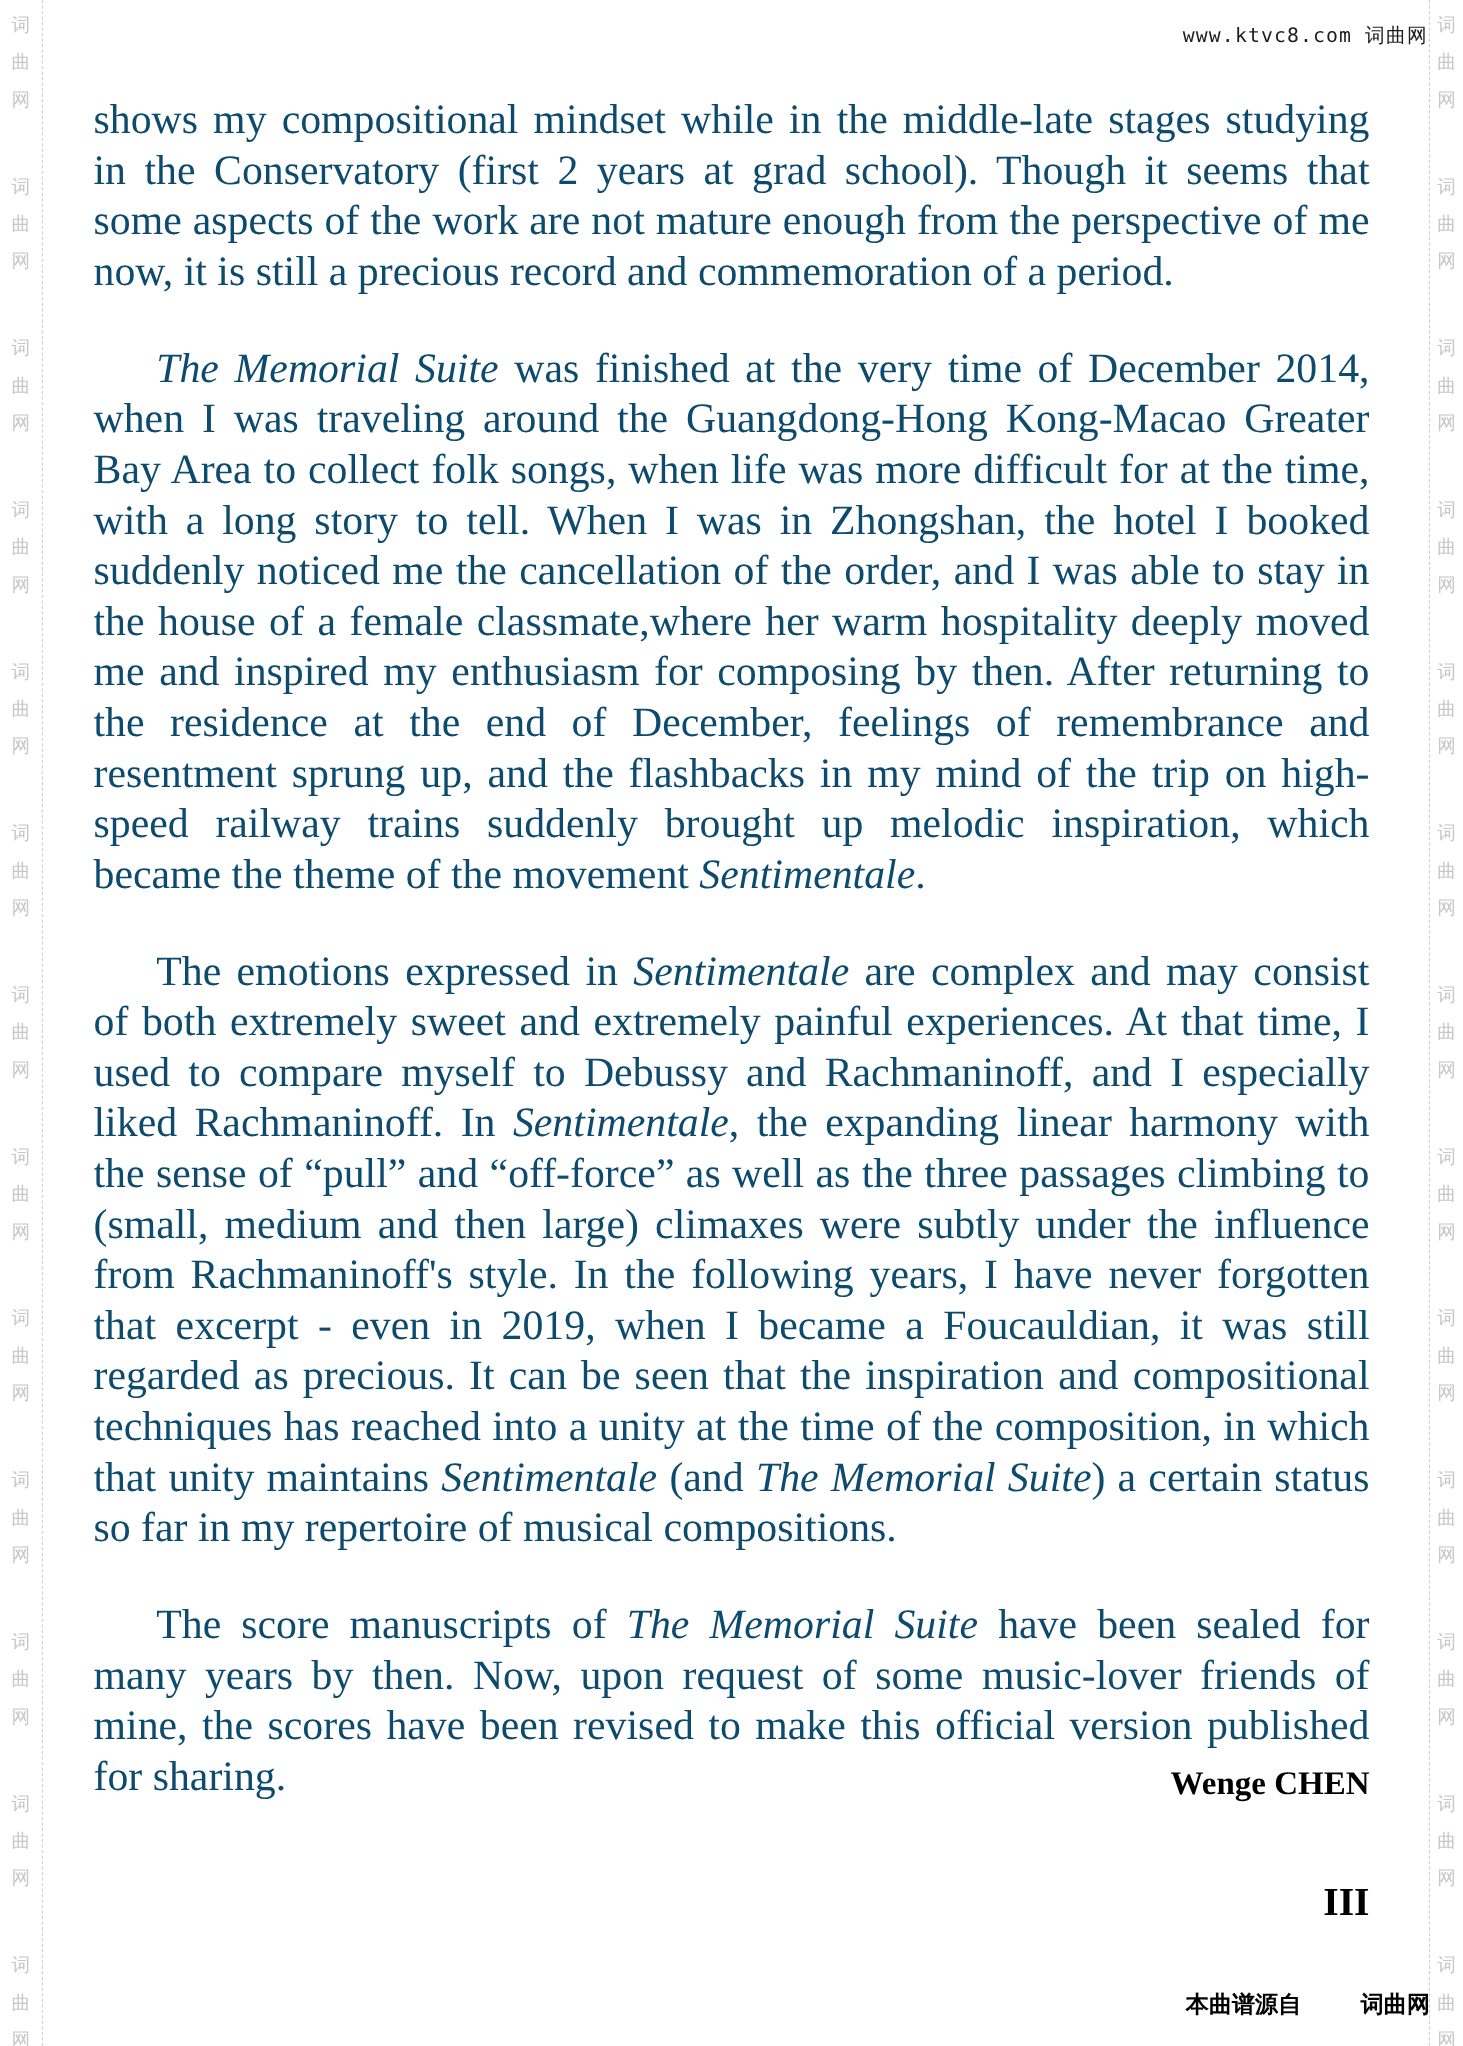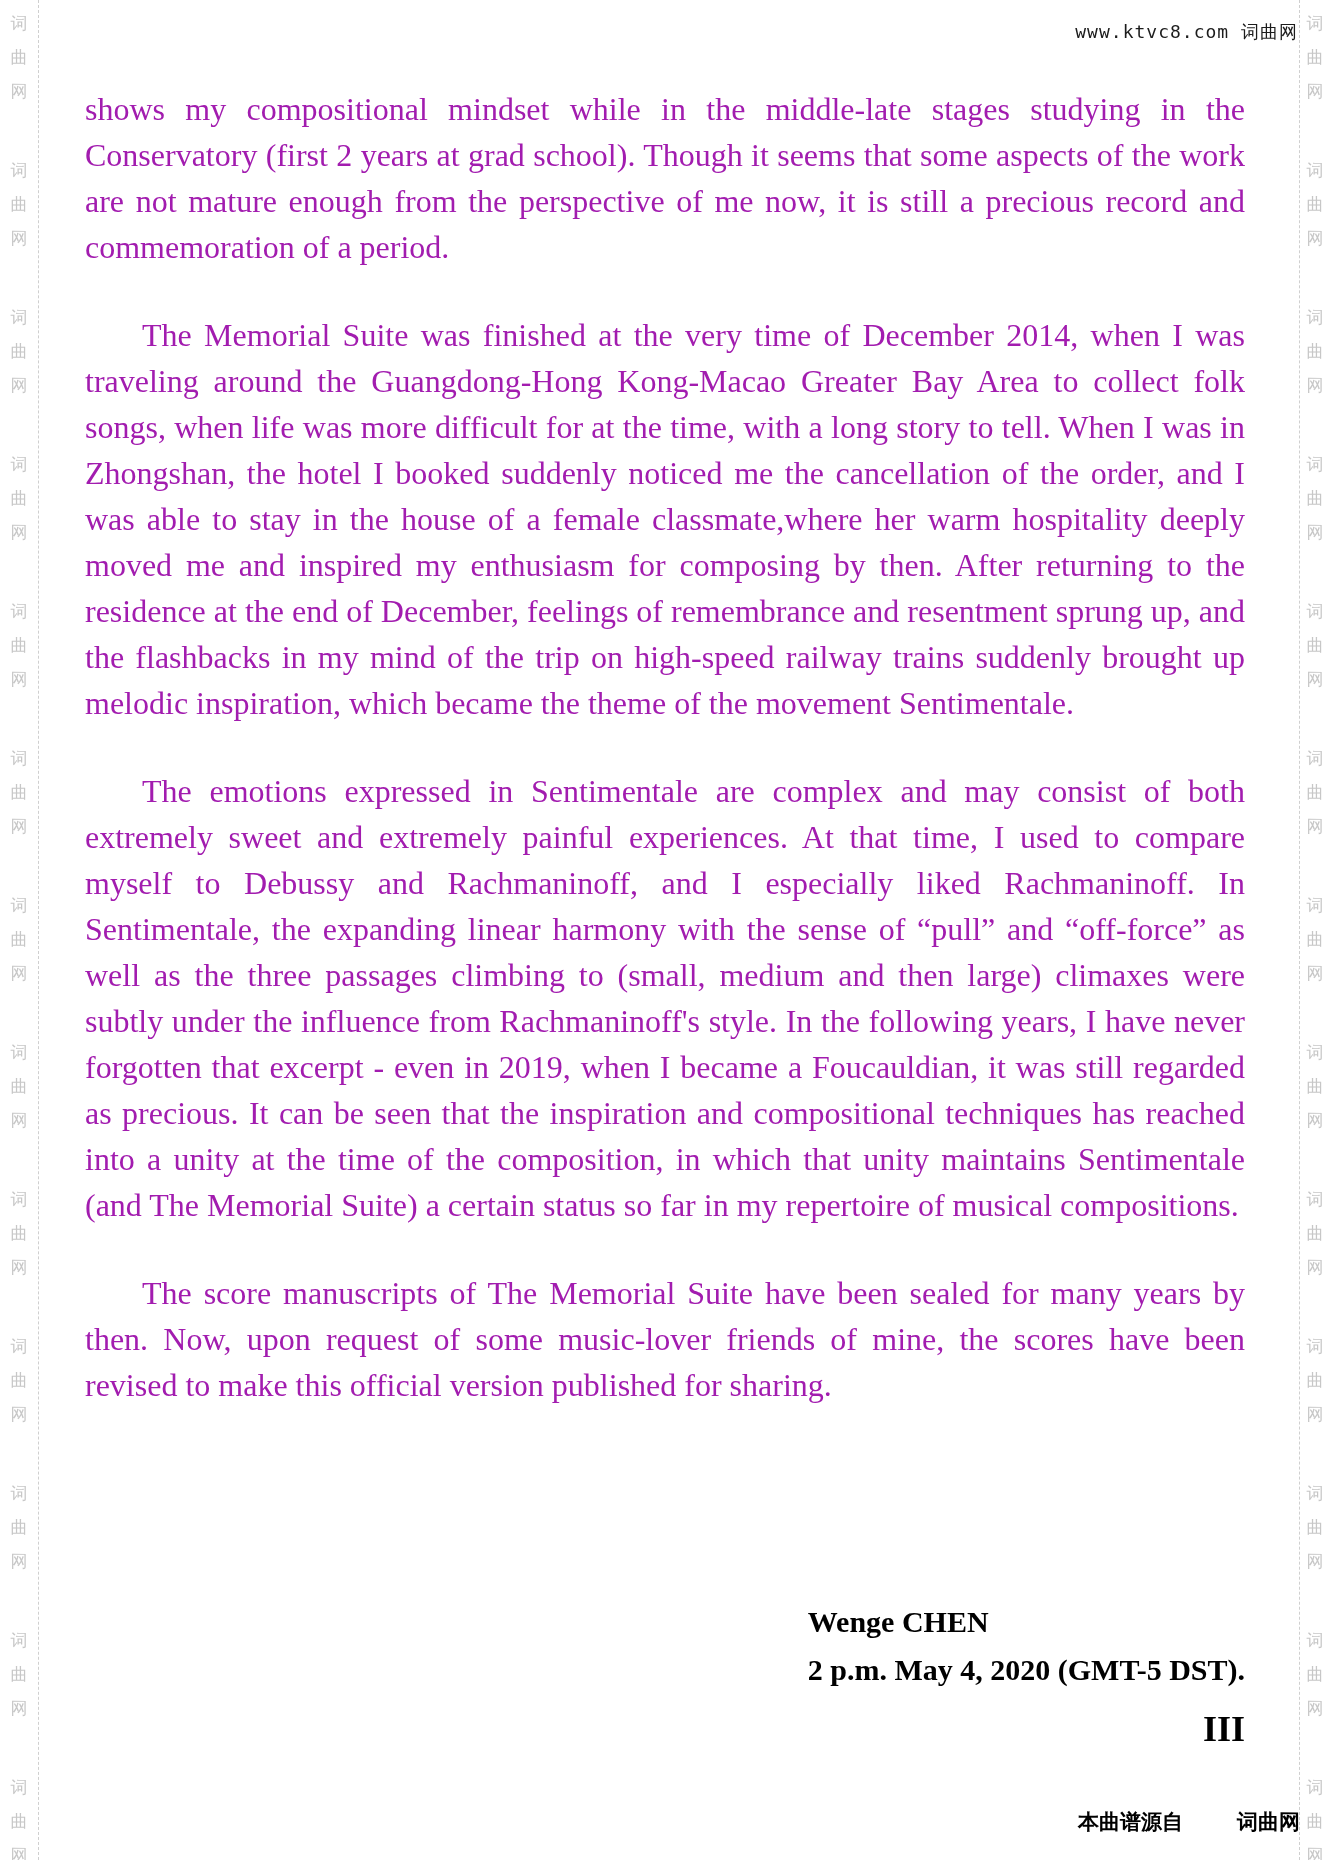--- a/index.html
+++ b/index.html
@@ -33,28 +33,28 @@
   .site-header{
     position:absolute;top:20px;right:32px;
     font-family:"DejaVu Sans Mono",monospace;
     font-size:18px;letter-spacing:1px;
     color:#1c1c1c;
   }
 
   
   .content{
     position:absolute;left:85px;top:86px;width:1160px;
-    font-size:32px;line-height:46px;
-    color:#a21caf;
+    font-size:38px;line-height:46px;
+    color:#0c4a6e;
     text-align:justify;
   }
   .content p{margin:0 0 42px 0;}
   .content p:last-child{margin-bottom:15px;}
   .indent{text-indent:57px;}
-  .it{}
+  .it{font-style:italic;}
 
   
   .signature{
     position:absolute;right:85px;top:1598px;
     font-weight:bold;
     font-size:30px;line-height:48px;
     color:#000;
     margin-left:37px;
   }
 
@@ -221,21 +221,20 @@
 
   <div class="content">
     <p class="para"><span>shows my compositional mindset while in the middle-late stages studying in the Conservatory (first 2 years at grad school). Though it seems that some aspects of the work are not mature enough from the perspective of me now, it is still a precious record and commemoration of a period.</span></p>
     <p class="para indent"><span class="it">The Memorial Suite</span><span> was finished at the very time of December 2014, when I was traveling around the Guangdong-Hong Kong-Macao Greater Bay Area to collect folk songs, when life was more difficult for at the time, with a long story to tell. When I was in Zhongshan, the hotel I booked suddenly noticed me the cancellation of the order, and I was able to stay in the house of a female classmate,where her warm hospitality deeply moved me and inspired my enthusiasm for composing by then. After returning to the residence at the end of December, feelings of remembrance and resentment sprung up, and the flashbacks in my mind of the trip on high-speed railway trains suddenly brought up melodic inspiration, which became the theme of the movement </span><span class="it">Sentimentale</span><span>.</span></p>
     <p class="para indent"><span>The emotions expressed in </span><span class="it">Sentimentale</span><span> are complex and may consist of both extremely sweet and extremely painful experiences. At that time, I used to compare myself to Debussy and Rachmaninoff, and I especially liked Rachmaninoff. In </span><span class="it">Sentimentale</span><span>, the expanding linear harmony with the sense of “pull” and “off-force” as well as the three passages climbing to (small, medium and then large) climaxes were subtly under the influence from Rachmaninoff's style. In the following years, I have never forgotten that excerpt - even in 2019, when I became a Foucauldian, it was still regarded as precious. It can be seen that the inspiration and compositional techniques has reached into a unity at the time of the composition, in which that unity maintains </span><span class="it">Sentimentale</span><span> (and </span><span class="it">The Memorial Suite</span><span>) a certain status so far in my repertoire of musical compositions.</span></p>
     <p class="para indent"><span>The score manuscripts of </span><span class="it">The Memorial Suite</span><span> have been sealed for many years by then. Now, upon request of some music-lover friends of mine, the scores have been revised to make this official version published for sharing.</span></p>
   </div>
 
   <div class="signature">
     <div>Wenge CHEN</div>
-    <div>2 p.m. May 4, 2020 (GMT-5 DST).</div>
   </div>
 
   <div class="pagenum">III</div>
 
   <div class="footer">
     <span>本曲谱源自</span>
     <span class="site">词曲网</span>
   </div>
 
 </div>

